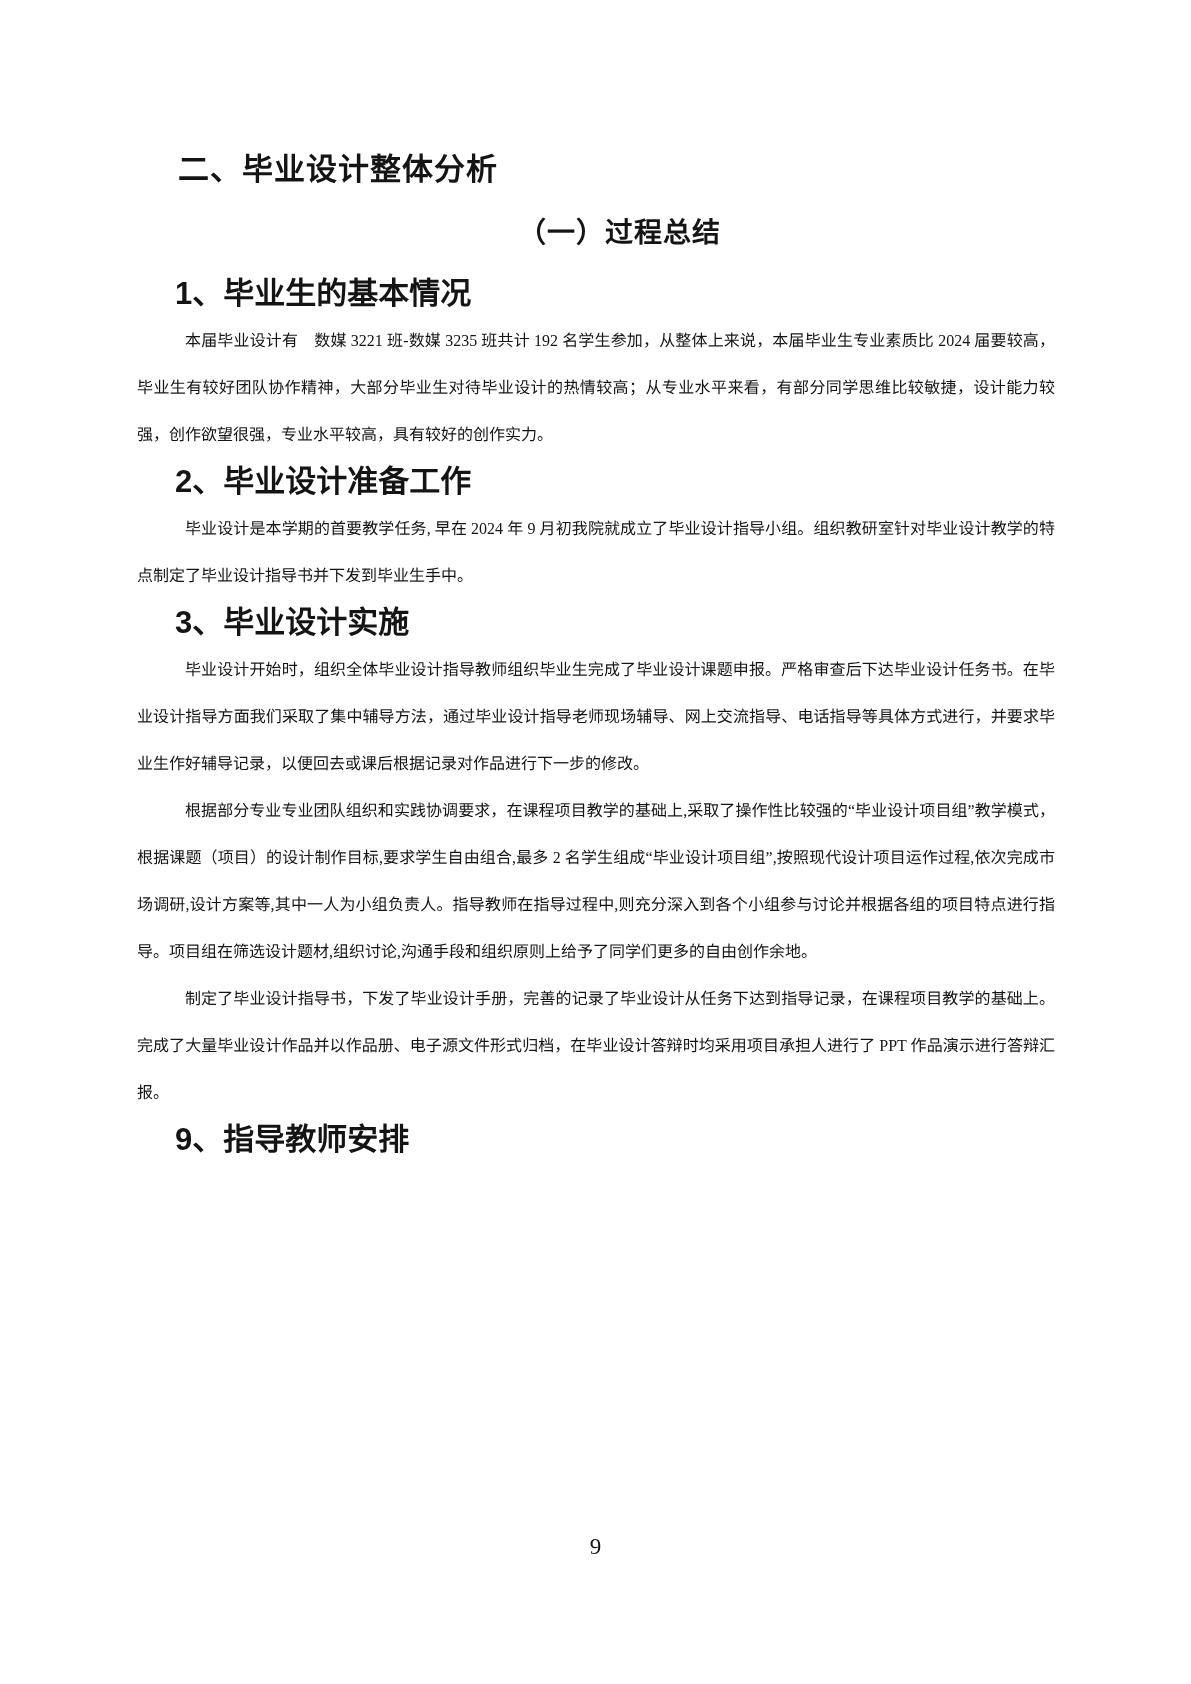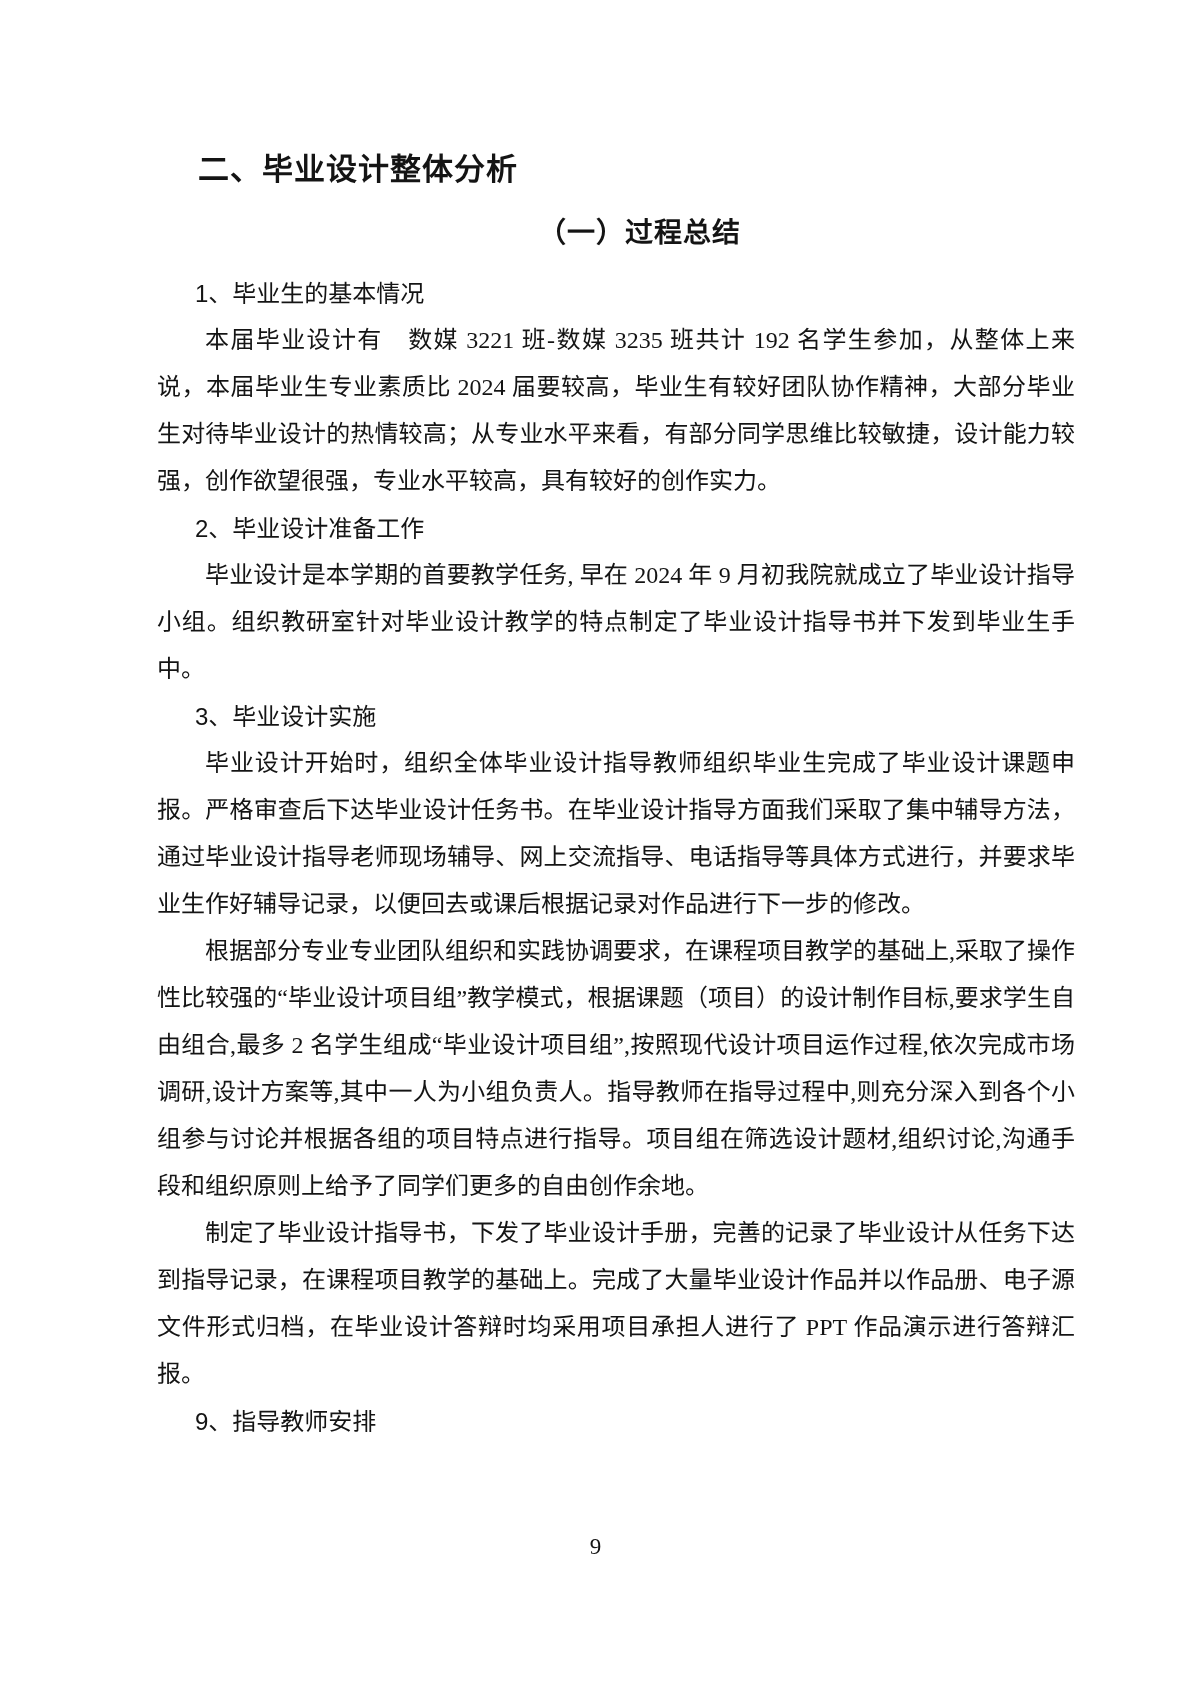--- a/index.html
+++ b/index.html
@@ -15,21 +15,20 @@
     background: #ffffff;
     color: #141414;
     font-family: "Liberation Serif", "DejaVu Serif", serif;
     overflow: hidden;
   }
   .content {
     position: absolute;
     left: 137px;
     top: 150px;
     width: 918px;
-    margin-left: 20px;
   }
   .h-chapter {
     margin: 0 0 0 41px;
     font-family: "Liberation Sans", "DejaVu Sans", sans-serif;
     font-size: 31px;
     font-weight: 700;
     line-height: 40px;
     letter-spacing: 1px;
   }
   .h-section {
@@ -37,30 +36,30 @@
     font-family: "Liberation Sans", "DejaVu Sans", sans-serif;
     font-size: 28px;
     font-weight: 700;
     line-height: 38px;
     letter-spacing: 1px;
     text-align: center;
   }
   .h-sub {
     margin: 18px 0 0 38px;
     font-family: "Liberation Sans", "DejaVu Sans", sans-serif;
-    font-size: 24px;
-    font-weight: 400;
+    font-size: 31px;
+    font-weight: 700;
     line-height: 47px;
   }
   .h-sub.grid {
     margin: 0 0 0 38px;
   }
   .para {
     margin: 0;
-    font-size: 24px;
+    font-size: 16px;
     line-height: 47px;
     text-align: justify;
     text-indent: 48px;
     word-break: break-all;
   }
   .page-number {
     position: absolute;
     left: 0;
     top: 1532px;
     width: 100%;

